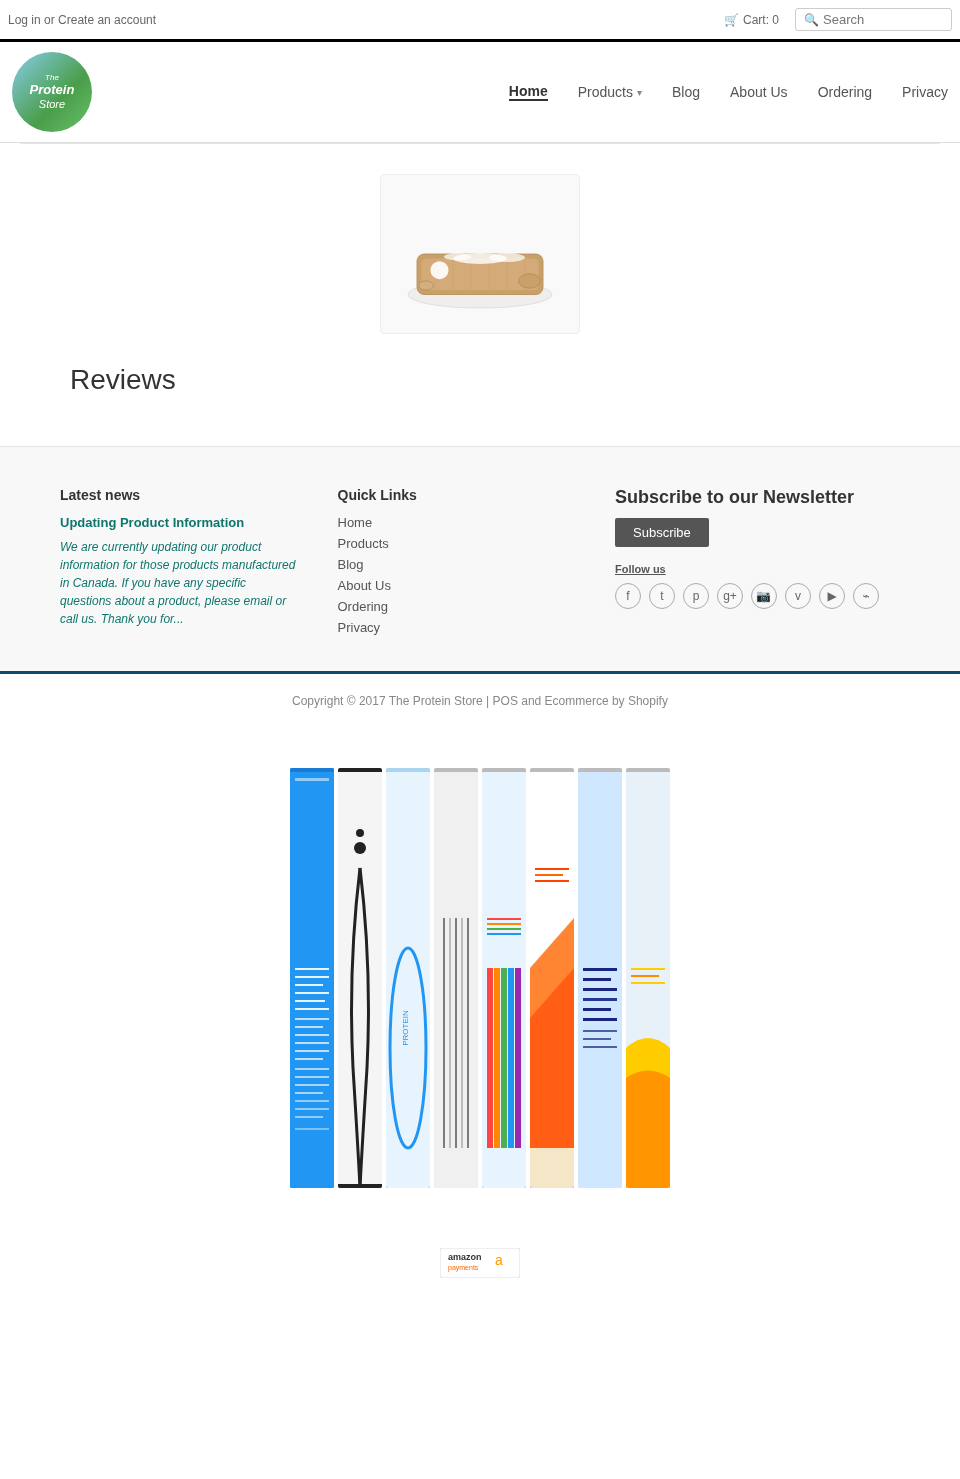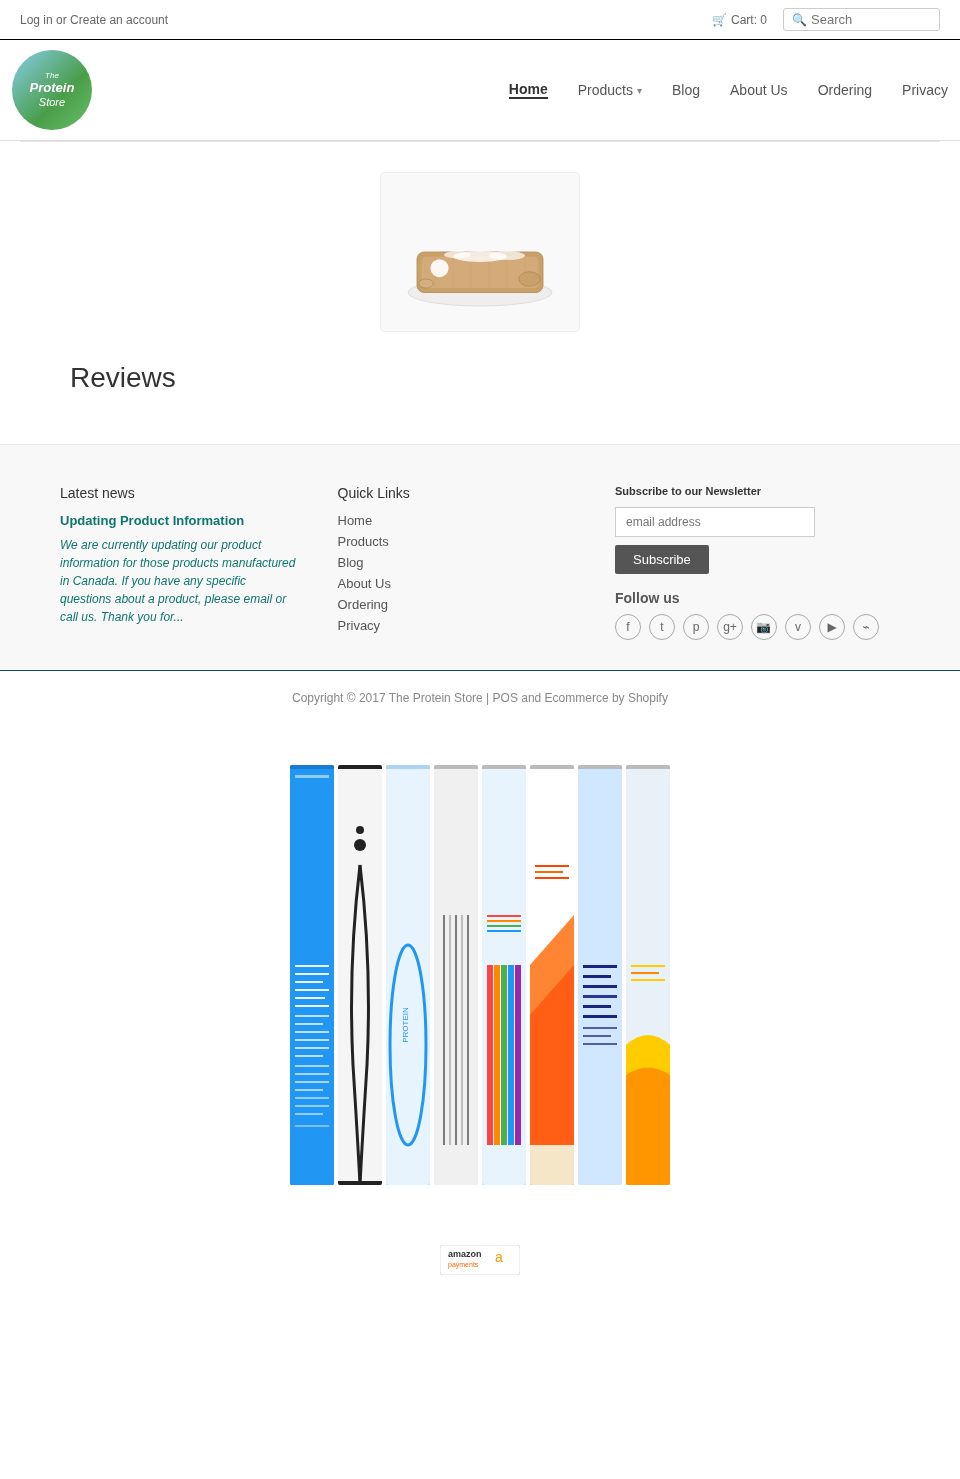--- a/index.html
+++ b/index.html
@@ -3,22 +3,22 @@
   <meta charset="utf-8">
   <style>
     * { box-sizing: border-box; margin: 0; padding: 0; }
     body { font-family: Arial, sans-serif; font-size: 14px; color: #333; background: #fff; width: 960px; }
 
     
     .top-bar {
       display: flex;
       justify-content: space-between;
       align-items: center;
-      padding: 8px 20px;
-      border-bottom: 1px solid #000000;
+      padding: 8px 8px;
+      border-bottom: 3px solid #000000;
       font-size: 12px;
       color: #666;
     }
     .top-bar-right {
       display: flex;
       align-items: center;
       gap: 16px;
     }
     .cart-link {
       display: flex;
@@ -150,21 +150,21 @@
       border-top: 1px solid #e5e5e5;
       padding: 40px 60px 30px;
       display: flex;
       gap: 40px;
     }
     .footer-col {
       flex: 1;
     }
     .footer-col h3 {
       font-size: 14px;
-      font-weight: normal;
+      font-weight: bold;
       color: #333;
       margin-bottom: 12px;
     }
     .footer-col .news-title {
       font-size: 13px;
       font-weight: bold;
       color: #0f766e;
       margin-bottom: 8px;
     }
     .footer-col .news-text {
@@ -179,21 +179,21 @@
       color: #555;
       font-size: 13px;
       margin-bottom: 6px;
     }
 
     
     .newsletter-col {
       flex: 1.2;
     }
     .newsletter-col h3 {
-      font-size: 11px;
+      font-size: 18px;
       color: #333;
       margin-bottom: 10px;
     }
     .newsletter-input {
       width: 200px;
       padding: 7px 10px;
       border: 1px solid #ccc;
       font-size: 12px;
       color: #999;
       margin-bottom: 8px;
@@ -208,23 +208,24 @@
       font-size: 13px;
       cursor: pointer;
       border-radius: 2px;
     }
 
     
     .follow-us {
       margin-top: 16px;
     }
     .follow-us h4 {
-      font-size: 14px;
+      font-size: 11px;
       color: #555;
       margin-bottom: 8px;
+      text-decoration: underline;
     }
     .social-icons {
       display: flex;
       gap: 8px;
     }
     .social-icon {
       width: 26px;
       height: 26px;
       border-radius: 50%;
       border: 1px solid #aaa;
@@ -236,21 +237,21 @@
       cursor: pointer;
       text-decoration: none;
     }
 
     
     .copyright {
       text-align: center;
       padding: 20px;
       font-size: 12px;
       color: #888;
-      border-top: 1px solid #0c4a6e;
+      border-top: 3px solid #0c4a6e;
     }
 
     
     .books-section {
       display: flex;
       justify-content: center;
       padding: 40px 20px 20px;
     }
     .books-container {
       display: flex;
@@ -384,21 +385,20 @@
     <a href="#">Home</a>
     <a href="#">Products</a>
     <a href="#">Blog</a>
     <a href="#">About Us</a>
     <a href="#">Ordering</a>
     <a href="#">Privacy</a>
   </div>
 
   <div class="newsletter-col">
     <h3>Subscribe to our Newsletter</h3>
-    <input class="newsletter-input" type="email" placeholder="email address" style="">
     <button class="subscribe-btn">Subscribe</button>
 
     <div class="follow-us">
       <h4>Follow us</h4>
       <div class="social-icons">
         <a class="social-icon" href="#" title="Facebook">f</a>
         <a class="social-icon" href="#" title="Twitter">t</a>
         <a class="social-icon" href="#" title="Pinterest">p</a>
         <a class="social-icon" href="#" title="Google+">g+</a>
         <a class="social-icon" href="#" title="Instagram">📷</a>

